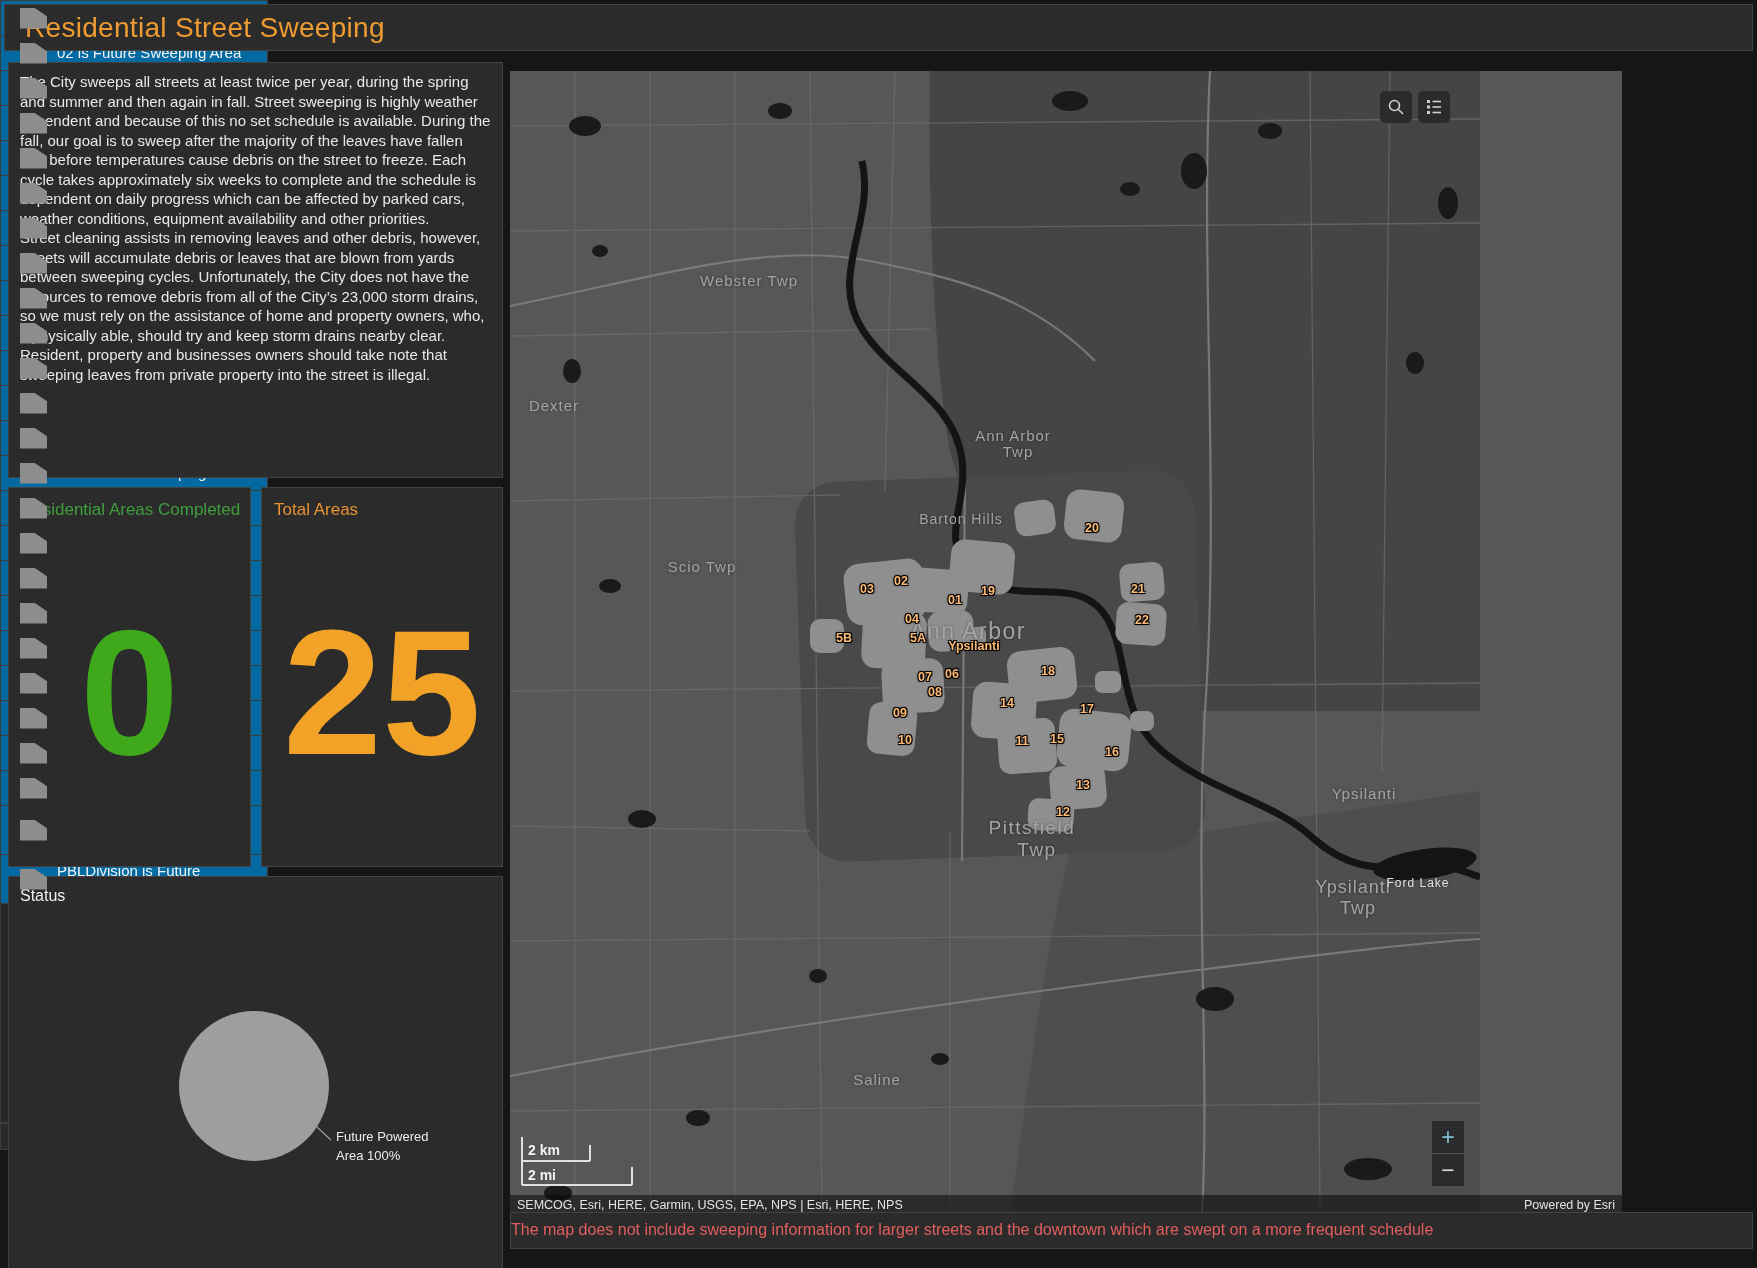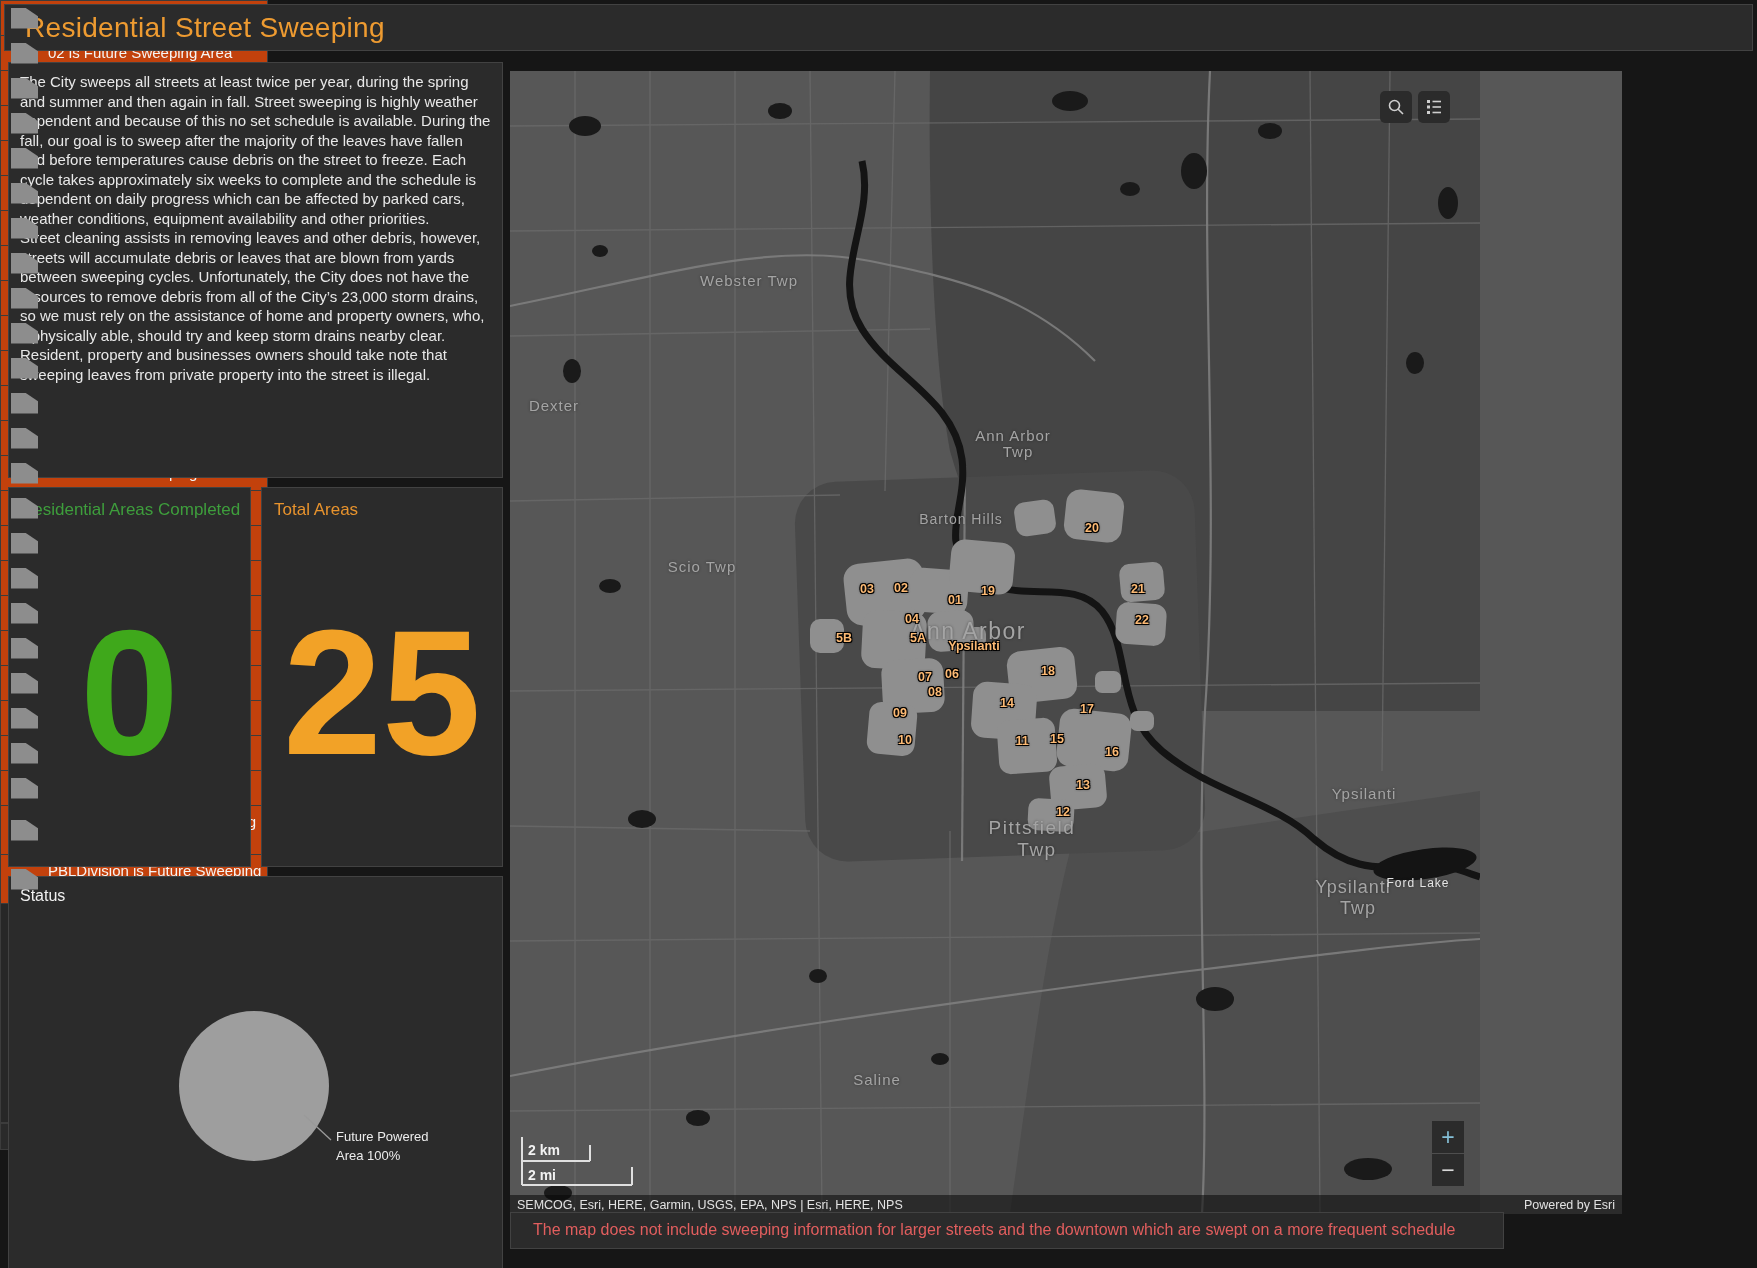--- a/index.html
+++ b/index.html
@@ -45,30 +45,30 @@
   #zoom-out{color:#d9d9d9;}
   #scalebar{position:absolute;left:10px;top:1064px;}
   #scalebar text{font-size:14px;font-weight:bold;fill:#f2f2f2;}
   #attrib{position:absolute;left:0;right:0;bottom:0;height:19px;background:rgba(8,8,8,.55);
           display:flex;justify-content:space-between;align-items:center;padding:0 7px;
           font-size:12.5px;color:#e2e2e2;}
 
   
   #list{left:1487px;top:57px;width:266px;height:1121px;background:#272727;border:1px solid #3c3c3c;}
   .lrow{display:flex;align-items:center;gap:10px;height:35px;border-bottom:1px solid #3c3c3c;
-        padding-left:10px;box-sizing:border-box;background:#c2410c;cursor:pointer;}
+        padding-left:19px;box-sizing:border-box;background:#0369a1;cursor:pointer;}
   .lrow.tall{height:49px;}
   .lrow .swatch{flex:0 0 27px;width:27px;height:21px;background:#8d8d8d;
         clip-path:polygon(0 0,52% 0,100% 42%,100% 100%,0 100%);}
   .lrow .ltext{font-size:15px;color:#f4f4f4;line-height:1.15;padding-right:4px;}
 
   
   #lastupd{left:1487px;top:1183px;width:266px;height:25px;background:#2a2a2a;border:1px solid #3c3c3c;
            font-style:italic;font-size:12.5px;color:#d8d8d8;line-height:22px;padding-left:9px;}
-  #notice{left:510px;top:1212px;width:994px;height:37px;font-size:16px;line-height:34px;padding-left:22px;}
+  #notice{left:510px;top:1212px;width:1243px;height:37px;font-size:16px;line-height:34px;padding-left:0;}
 </style>
 </head>
 <body>
 
 <div id="app">
 
   <div class="panel" id="hdr">
     <div class="title" style="color: rgb(238, 155, 49);">Residential Street Sweeping</div>
   </div>
 
@@ -191,21 +191,21 @@
         <div class="map-label" style="left: 527px; top: 779px; font-size: 19px; letter-spacing: 1.5px;">Twp</div>
         <div class="map-label" style="left: 854px; top: 722px; font-size: 15px;">Ypsilanti</div>
         <div class="map-label" style="left: 843px; top: 816px; font-size: 18px;">Ypsilanti</div>
         <div class="map-label" style="left: 848px; top: 837px; font-size: 18px;">Twp</div>
         <div class="map-label" style="left: 367px; top: 1008px; font-size: 15px;">Saline</div>
         <div class="map-label" style="left: 908px; top: 812px; font-size: 12px; color: #e5e5e5;">Ford Lake</div>
       </div>
     <div id="marker-layer">
         <div class="marker" style="left: 582px; top: 457px;">20</div>
         <div class="marker" style="left: 357px; top: 518px;">03</div>
-        <div class="marker" style="left: 391px; top: 510px; margin-top: 7px;">02</div>
+        <div class="marker" style="left: 391px; top: 510px;">02</div>
         <div class="marker" style="left: 445px; top: 529px;">01</div>
         <div class="marker" style="left: 478px; top: 520px;">19</div>
         <div class="marker" style="left: 628px; top: 518px;">21</div>
         <div class="marker" style="left: 632px; top: 549px;">22</div>
         <div class="marker" style="left: 402px; top: 548px;">04</div>
         <div class="marker" style="left: 408px; top: 567px;">5A</div>
         <div class="marker" style="left: 334px; top: 567px;">5B</div>
         <div class="marker" style="left: 464px; top: 575px;">Ypsilanti</div>
         <div class="marker" style="left: 415px; top: 606px;">07</div>
         <div class="marker" style="left: 442px; top: 603px;">06</div>

